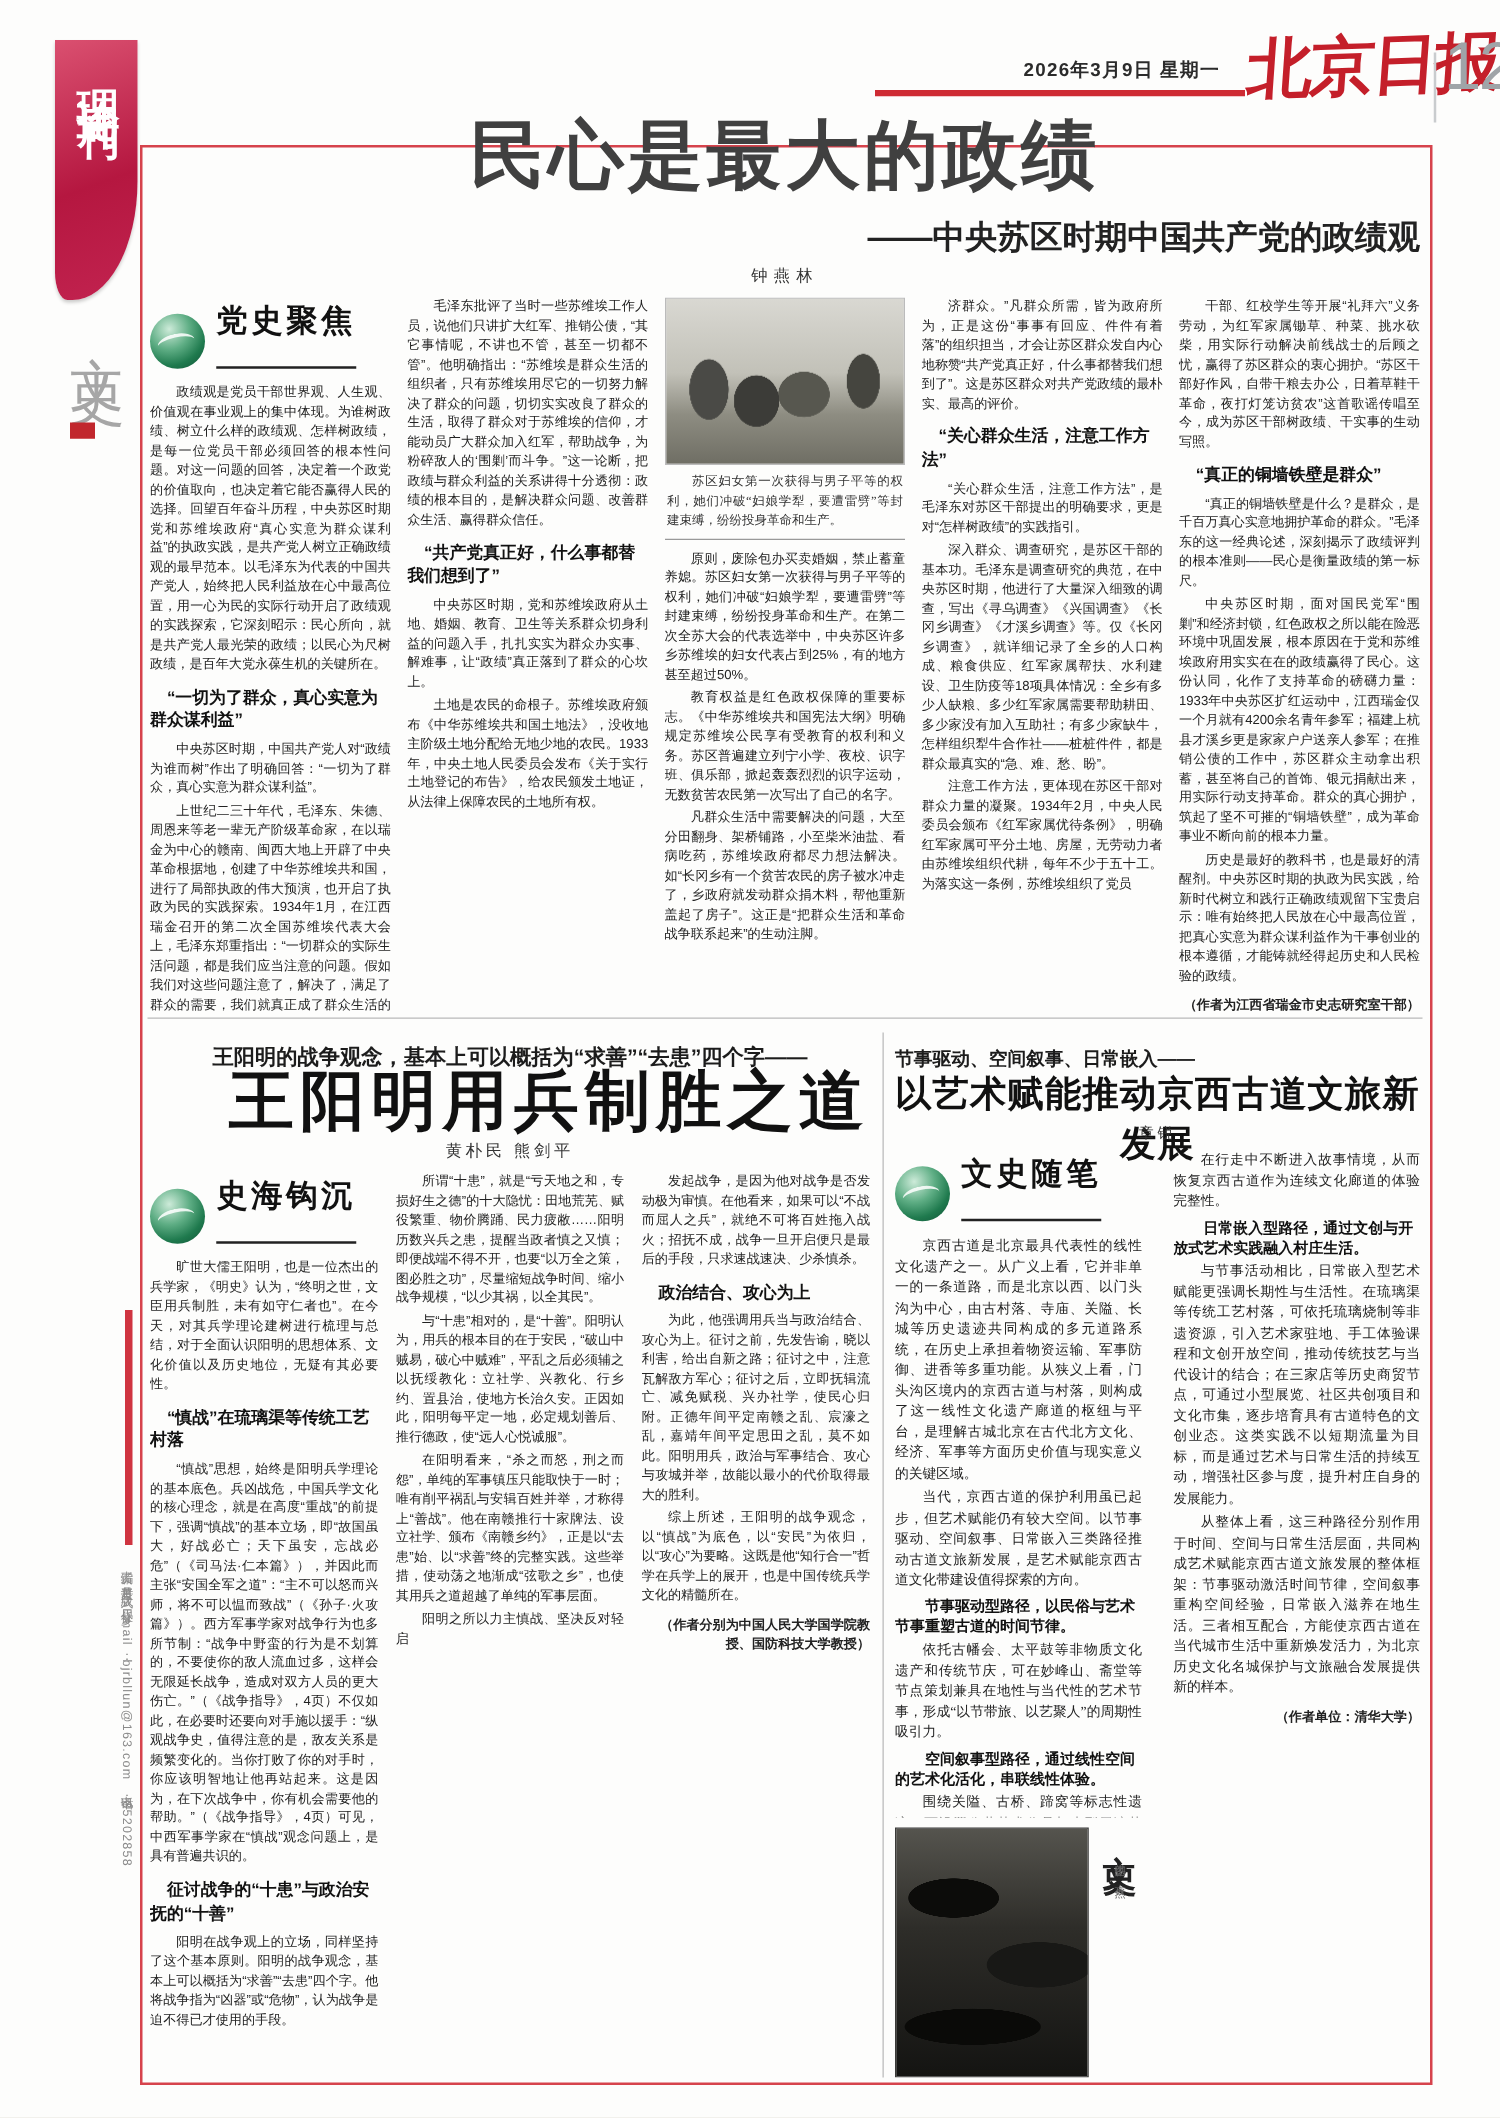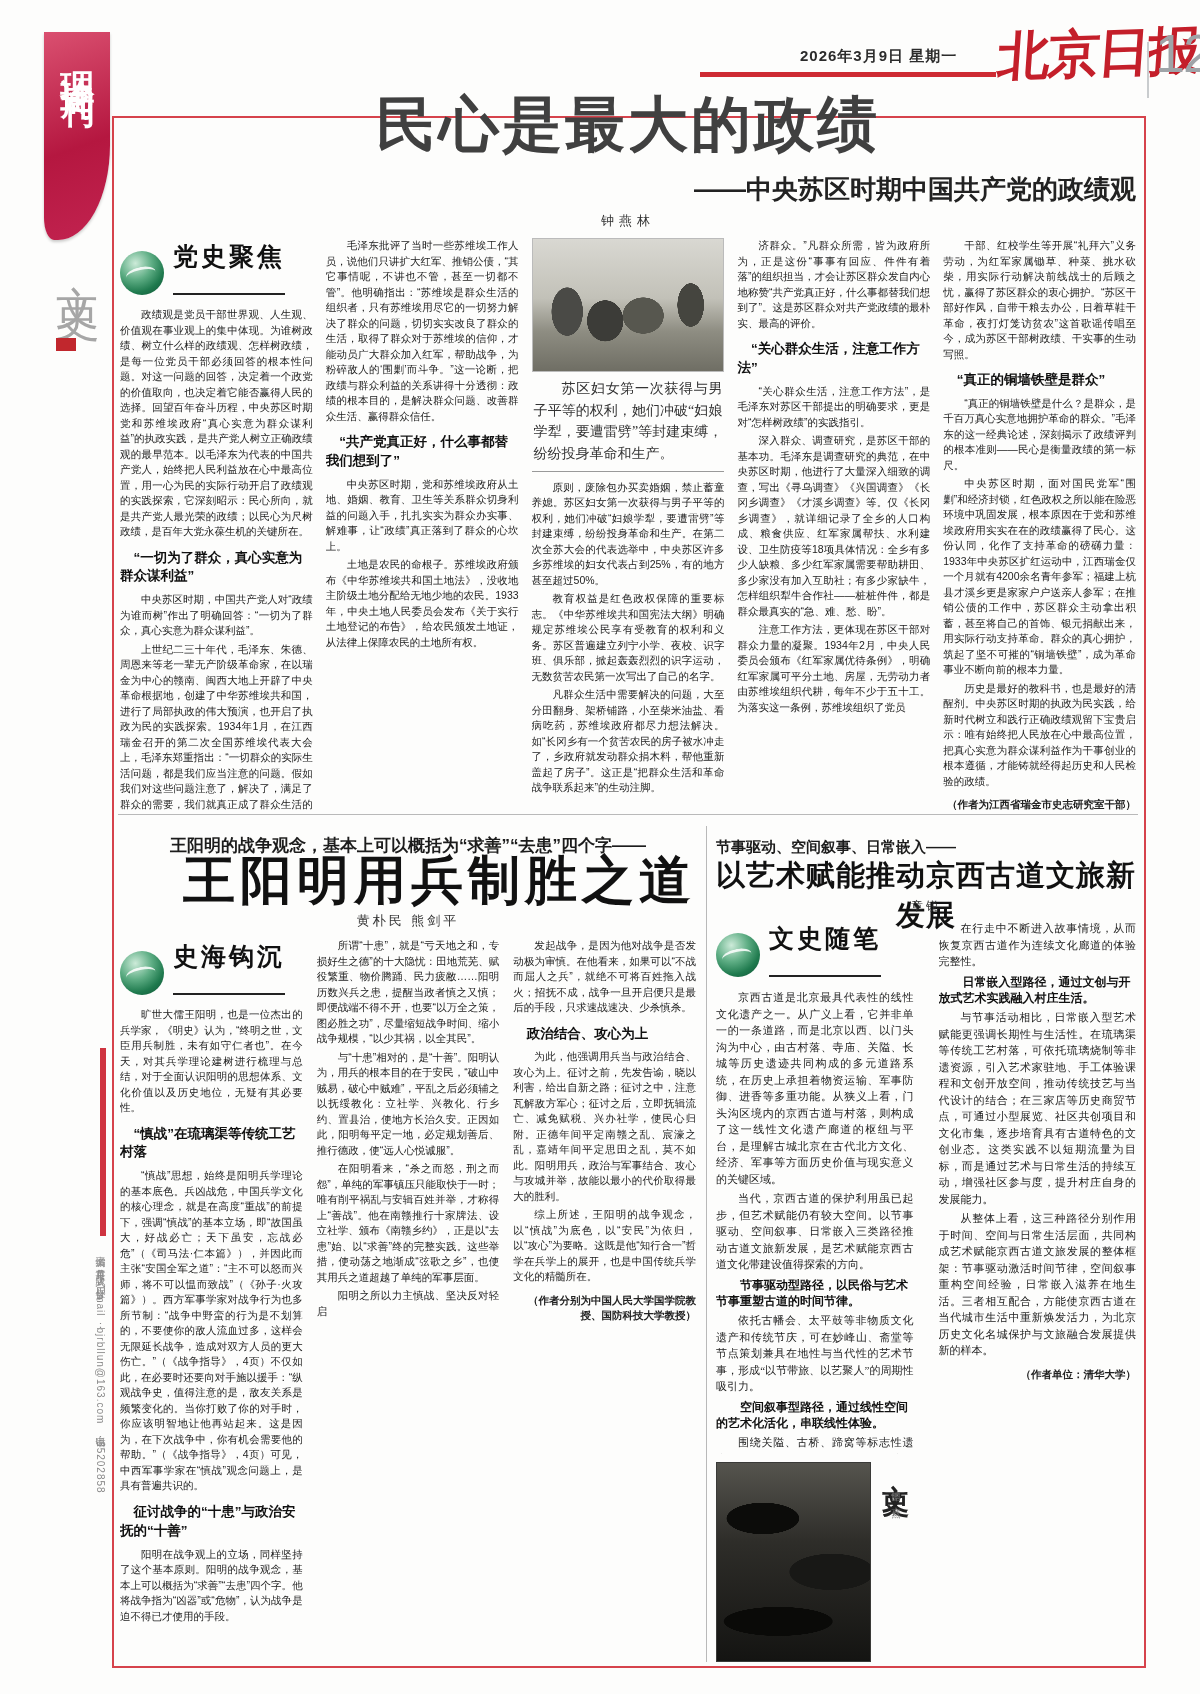--- a/index.html
+++ b/index.html
@@ -1,20 +1,20 @@
 <!DOCTYPE html>
 <html><head>
 <meta charset="utf-8">
 <style>
   html,body{margin:0;padding:0;background:#e9e7e2;}
   .page{position:relative;width:1200px;height:1694px;margin:0 auto;background:#fdfdfc;overflow:hidden;
         font-family:"Liberation Sans",sans-serif;color:#1a1a1a;}
   .abs{position:absolute;}
   
-  .m-date{left:800px;top:47px;width:195px;text-align:left;font-size:15px;font-weight:bold;color:#2b2b2b;letter-spacing:1px;}
+  .m-date{left:800px;top:47px;width:195px;text-align:center;font-size:15px;font-weight:bold;color:#2b2b2b;letter-spacing:1px;}
   .m-rule{left:700px;top:72px;width:296px;height:5px;background:#ce2b33;}
   .m-logo{left:998px;top:28px;font-size:52px;line-height:1;color:#c41f2a;font-family:"Liberation Serif",serif;
           font-weight:bold;transform:skewX(-6deg) rotate(-2deg);letter-spacing:-2px;}
   .m-vdiv{left:1147px;top:42px;width:2px;height:56px;background:#c9ccce;}
   .m-page{left:1155px;top:26px;font-size:54px;line-height:1;color:#9fa4a8;letter-spacing:-2px;}
   
   .frame{left:112px;top:116px;width:1030px;height:1548px;border:2px solid #d6434c;}
   .ribbon{left:44px;top:32px;width:66px;height:208px;background:linear-gradient(160deg,#da5070 0%,#b51740 55%,#c22350 100%);
           border-bottom-right-radius:52px 95px;border-bottom-left-radius:10px 22px;display:flex;justify-content:center;box-shadow:0 2px 3px rgba(0,0,0,.2);}
   .ribbon-label{writing-mode:vertical-rl;text-orientation:upright;color:#fff;font-family:"Liberation Serif",serif;
@@ -43,21 +43,21 @@
   .main-sub{left:120px;top:172px;width:1016px;text-align:right;font-size:26px;font-weight:bold;color:#222;}
   .main-author{left:120px;top:212px;width:1016px;text-align:center;font-size:13px;color:#333;letter-spacing:5px;}
   .main-cols{left:120px;top:238px;width:1016px;height:572px;display:flex;gap:13px;}
   .photo{height:132px;border:1px solid #bbb;
      background:
        radial-gradient(ellipse 26px 40px at 18% 55%,#4a4a46 0 60%,transparent 61%),
        radial-gradient(ellipse 30px 34px at 38% 62%,#3c3c38 0 60%,transparent 61%),
        radial-gradient(ellipse 34px 30px at 58% 58%,#57574f 0 60%,transparent 61%),
        radial-gradient(ellipse 22px 36px at 83% 50%,#45453f 0 60%,transparent 61%),
        linear-gradient(180deg,#d9d8d2 0%,#c2c1b8 45%,#8e8d82 70%,#6f6e64 100%);}
-  .photo-cap{margin:6px 2px 6px;font-family:"Liberation Serif",serif;font-size:14px;line-height:1.55;
+  .photo-cap{margin:6px 2px 6px;font-family:"Liberation Serif",serif;font-size:10px;line-height:1.55;
        color:#333;text-align:justify;text-indent:2em;}
   .cap-rule{height:1px;background:#999;margin:4px 0 8px;}
   
   .div-h{left:118px;top:814px;width:1020px;height:1px;background:#b9b9b9;}
   .div-v{left:706px;top:826px;width:1px;height:836px;background:#b9b9b9;}
   
   .la-kicker{left:120px;top:834px;width:576px;text-align:center;font-size:17px;font-weight:bold;color:#1c1c1c;}
   .la-title{left:120px;top:856px;width:576px;text-align:right;font-family:Liberation Mono, monospace;
         font-size:52px;line-height:1.1;font-weight:900;letter-spacing:5px;color:#111;}
   .la-authors{left:120px;top:912px;width:576px;text-align:center;font-size:13px;letter-spacing:3px;color:#333;}

